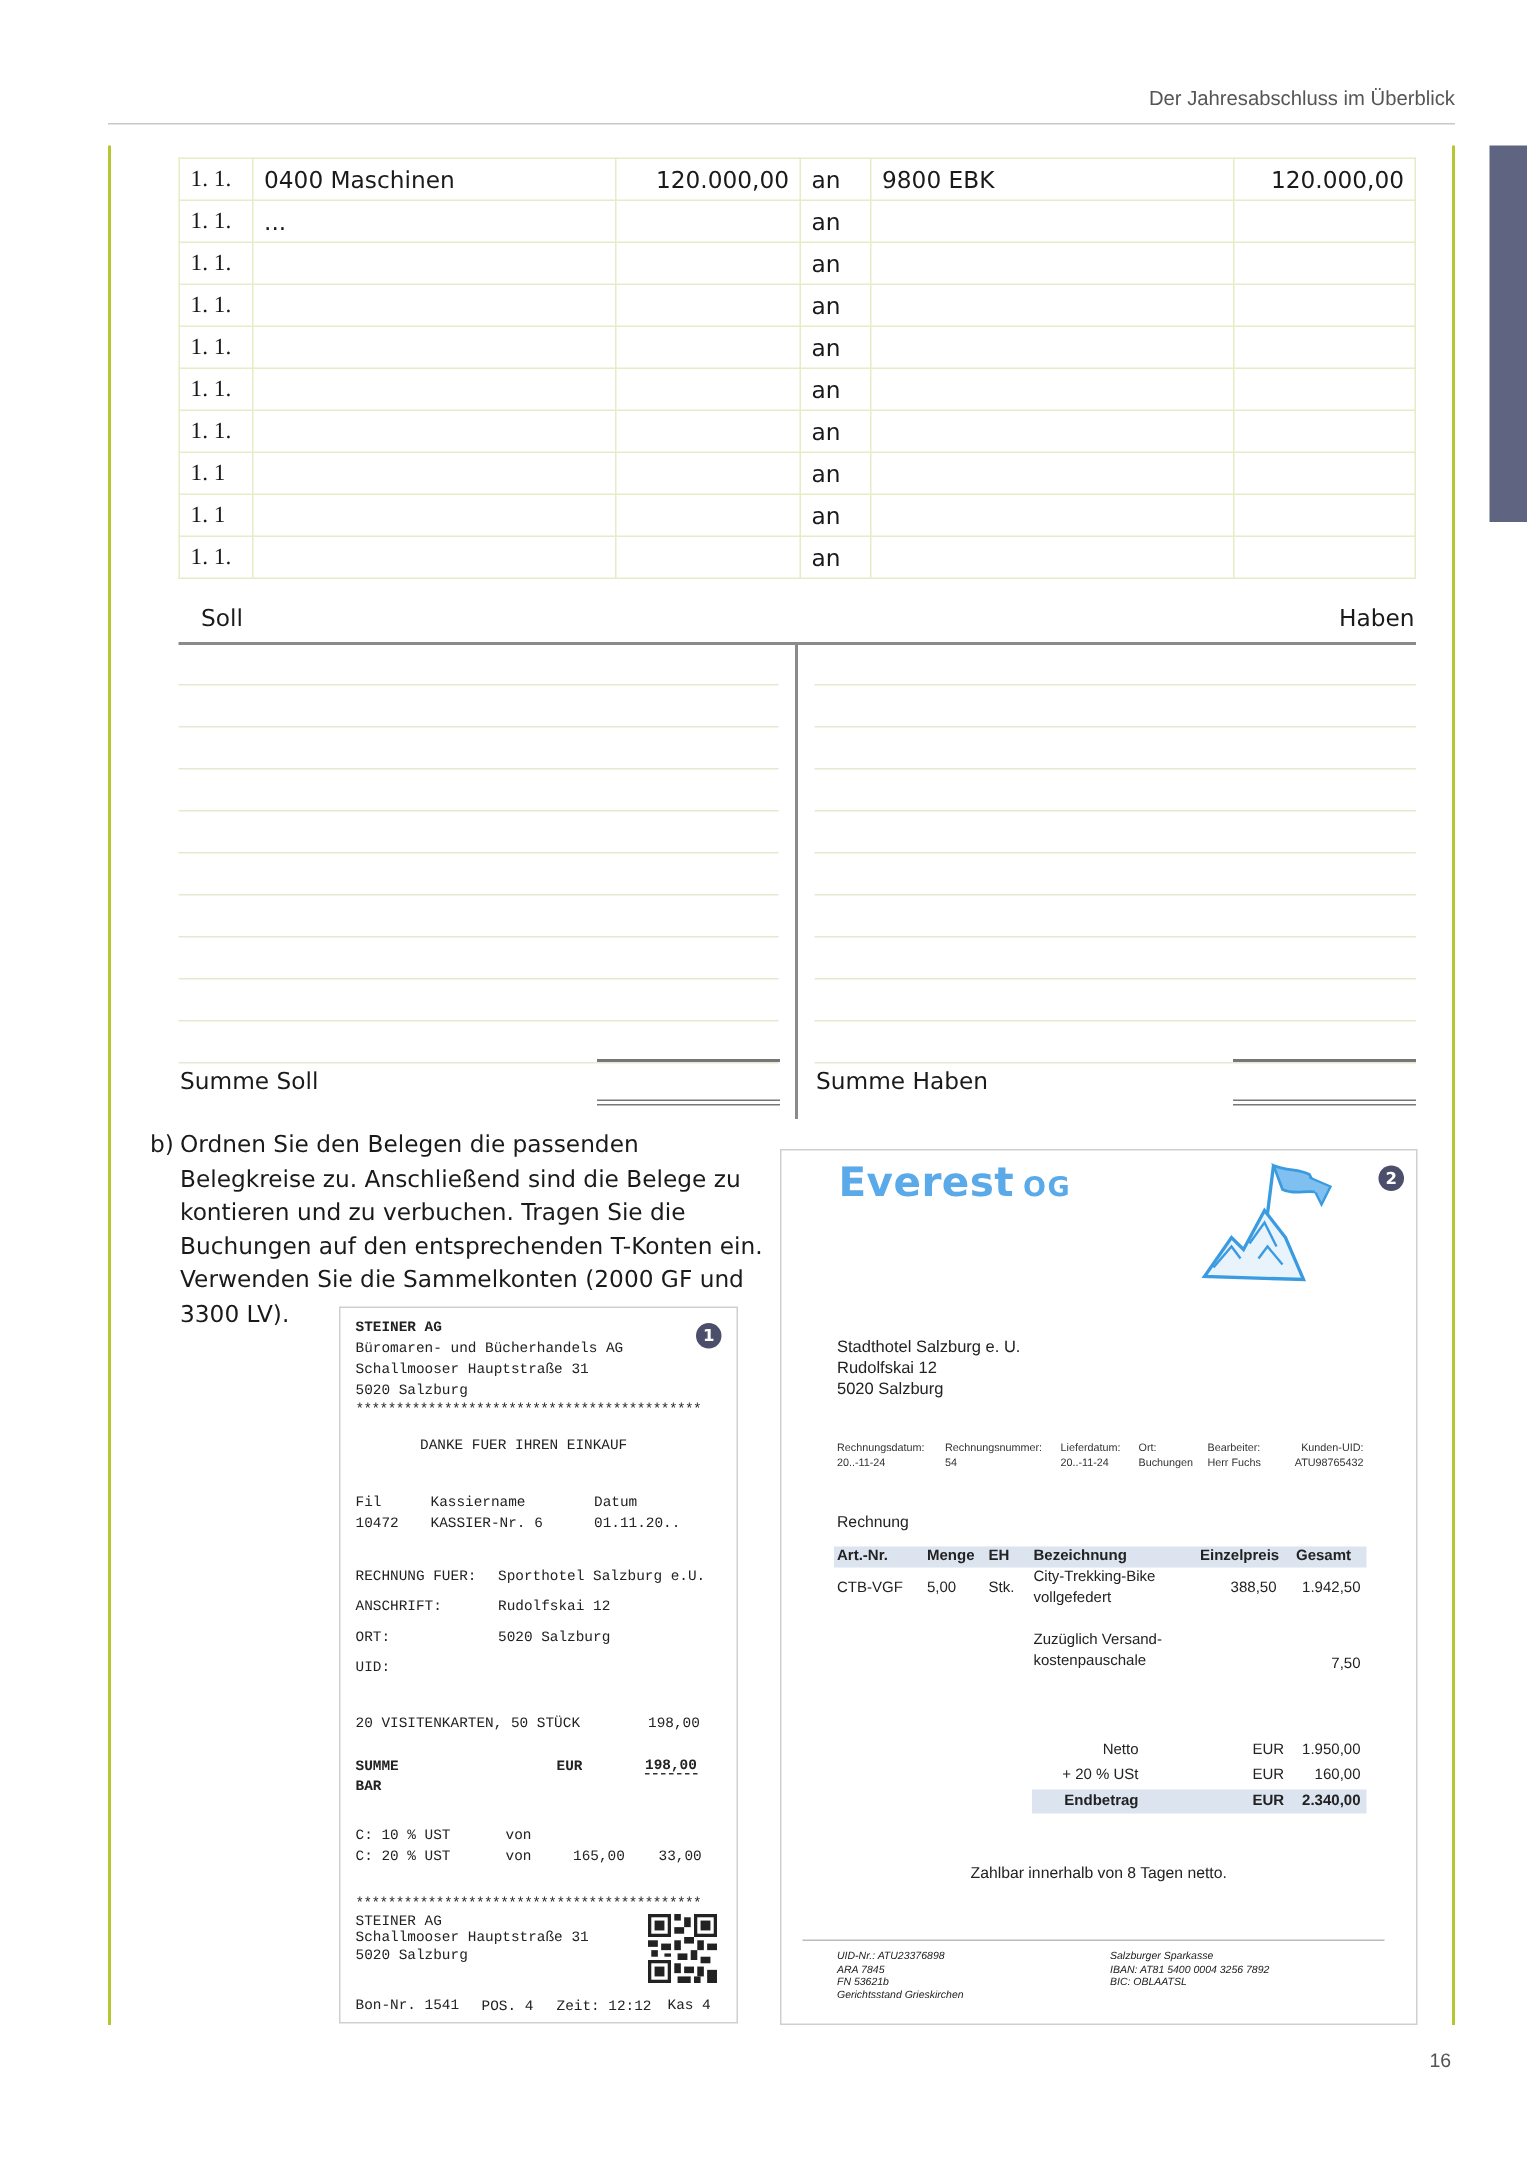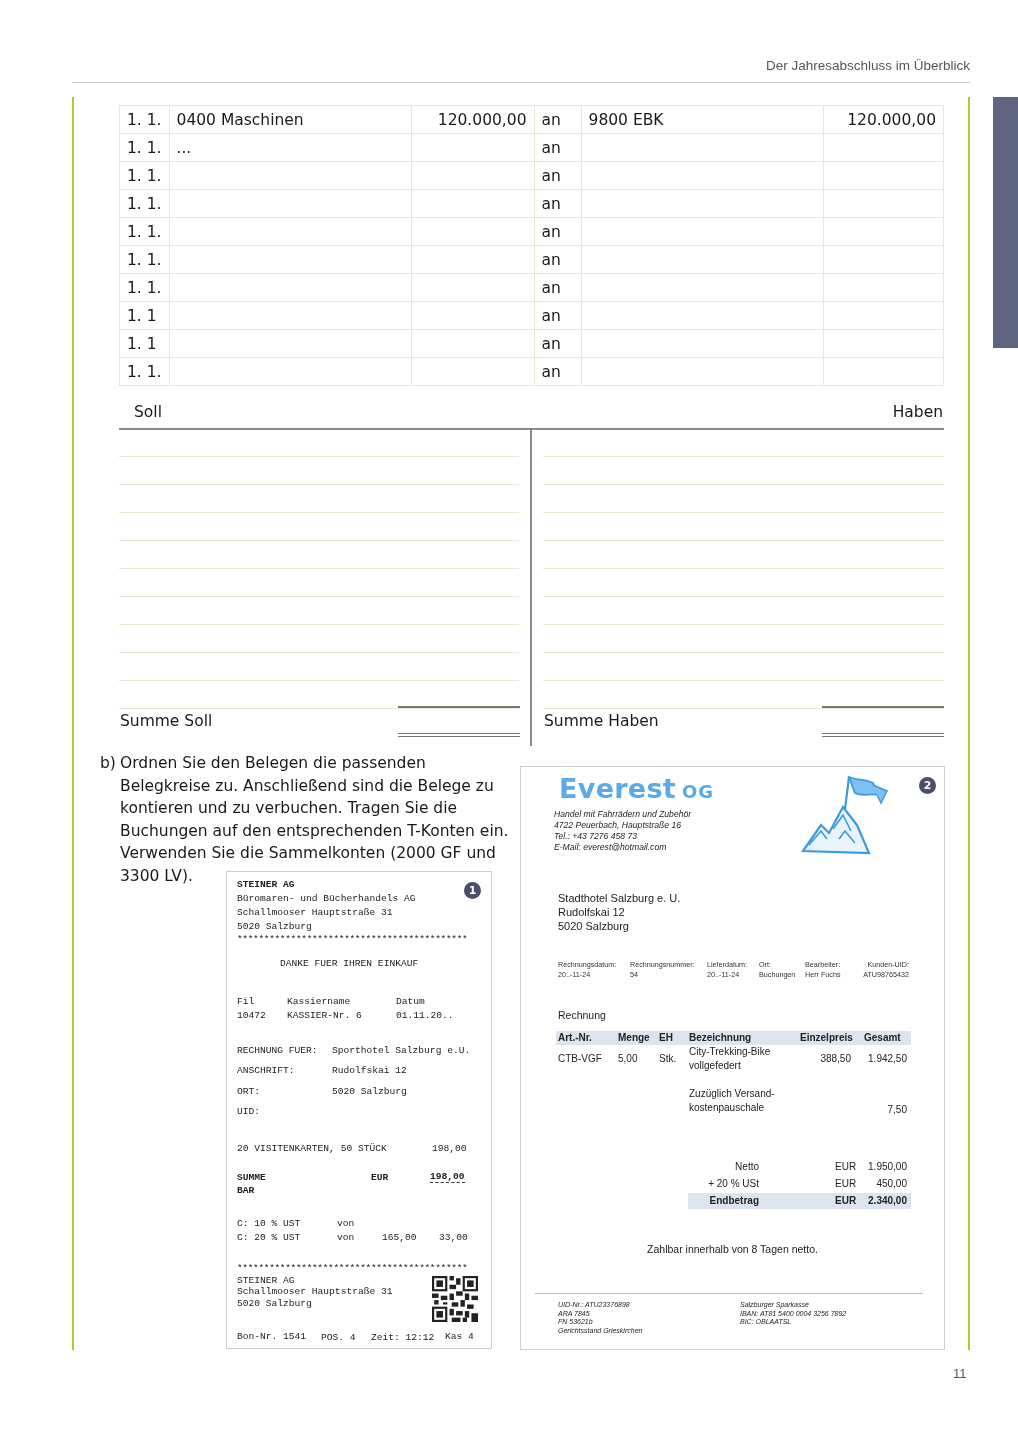--- a/index.html
+++ b/index.html
@@ -9,21 +9,21 @@
   .running-head { position: absolute; top: 58px; right: 48px; font-size: 13.5px; color: #555; font-family: "Liberation Sans", sans-serif; }
   .head-rule { position: absolute; top: 82px; left: 72px; width: 898px; height: 1px; background: #c8c8c8; }
   .side-tab { position: absolute; top: 97px; left: 993px; width: 25px; height: 251px; background: #5f6580; }
   .green-left { position: absolute; top: 97px; left: 72px; width: 1.5px; height: 1253px; background: #b5c832; }
   .green-right { position: absolute; top: 97px; left: 968px; width: 1.5px; height: 1253px; background: #b5c832; }
   .page-number { position: absolute; top: 1366px; left: 953px; font-size: 13px; color: #555; font-family: "Liberation Sans", sans-serif; }
 
   
   table.journal { position: absolute; top: 105px; left: 119px; width: 825px; border-collapse: collapse; font-size: 15.5px; }
   table.journal td { border: 1.5px solid #e6ecc6; height: 28px; padding: 0 7px; white-space: nowrap; }
-  td.c-date { width: 49px; }
+  td.c-date { width: 49px; font-family: Liberation Serif, serif; }
   td.c-debit { width: 242px; }
   td.c-amt1 { width: 123px; text-align: right; padding-right: 10px; }
   td.c-an { width: 47px; margin-top: 10px; }
   td.c-credit { width: 242px; }
   td.c-amt2 { text-align: right; padding-right: 18px; }
 
   
   .t-head { position: absolute; top: 403px; left: 119px; width: 825px; height: 22px; font-size: 15.5px; }
   .t-soll { position: absolute; left: 1px; top: 0; margin-left: 14px; }
   .t-title { position: absolute; left: 0; width: 100%; top: 0; text-align: center; font-weight: bold; }
@@ -270,26 +270,20 @@
   </svg>
   <div class="ln" style="top:459px">Bon-Nr. 1541</div>
   <div class="ln" style="top:460px; left:94px">POS. 4</div>
   <div class="ln" style="top:460px; left:144px">Zeit: 12:12</div>
   <div class="ln" style="top:459px; left:218px">Kas 4</div>
 </div>
 
 <div class="invoice">
   <div class="badge" style="left:398px; top:10px;">2</div>
   <div class="inv-brand"><span>Everest</span><span class="og">OG</span></div>
-  <div class="inv-sub">
-    <div>Handel mit Fahrrädern und Zubehör</div>
-    <div>4722 Peuerbach, Hauptstraße 16</div>
-    <div>Tel.: +43 7276 458 73</div>
-    <div>E-Mail: everest@hotmail.com</div>
-  </div>
   <svg class="inv-logo" viewBox="0 0 95 90">
     <path d="M4 78 L22 52 L30 60 L44 34 L58 52 L70 80 Z" fill="#e8f3fc" stroke="#3b9be0" stroke-width="2.2"></path>
     <path d="M10 72 L22 58 L28 66 M34 56 L44 42 L52 58 M40 66 L46 58 L56 70" fill="none" stroke="#3b9be0" stroke-width="1.6"></path>
     <line x1="46" y1="36" x2="50" y2="4" stroke="#3b9be0" stroke-width="2.2"></line>
     <path d="M50 4 C60 8 66 6 74 10 L80 22 C72 20 64 24 56 20 Z" fill="#7fc0f0" stroke="#3b9be0" stroke-width="1.8"></path>
     <path d="M74 12 L88 18 L82 30 L78 22" fill="#7fc0f0" stroke="#3b9be0" stroke-width="1.6"></path>
   </svg>
 
   <div class="inv-recip">
     <div>Stadthotel Salzburg e. U.</div>
@@ -342,33 +336,33 @@
   <div class="td" style="left:168px; top:320px">Zuzüglich Versand-</div>
   <div class="td" style="left:168px; top:334px">kostenpauschale</div>
   <div class="td r" style="left:330px; width:56px; top:336px">7,50</div>
 
   <div class="tot-bar"></div>
   <div class="td r" style="left:160px; width:78px; top:393px">Netto</div>
   <div class="td" style="left:314px; top:393px">EUR</div>
   <div class="td r" style="left:330px; width:56px; top:393px">1.950,00</div>
   <div class="td r" style="left:160px; width:78px; top:410px">+ 20 % USt</div>
   <div class="td" style="left:314px; top:410px">EUR</div>
-  <div class="td r" style="left:330px; width:56px; top:410px">450,00</div>
+  <div class="td r" style="left:330px; width:56px; top:410px">160,00</div>
   <div class="td r" style="left:160px; width:78px; top:427px; font-weight:bold">Endbetrag</div>
   <div class="td" style="left:314px; top:427px; font-weight:bold">EUR</div>
   <div class="td r" style="left:330px; width:56px; top:427px; font-weight:bold">2.340,00</div>
 
   <div class="foot-note">Zahlbar innerhalb von 8 Tagen netto.</div>
   <div class="foot-rule"></div>
   <div class="foot" style="left:37px">
     <div>UID-Nr.: ATU23376898</div>
     <div>ARA 7845</div>
     <div>FN 53621b</div>
     <div>Gerichtsstand Grieskirchen</div>
   </div>
   <div class="foot" style="left:219px">
     <div>Salzburger Sparkasse</div>
     <div>IBAN: AT81 5400 0004 3256 7892</div>
     <div>BIC: OBLAATSL</div>
   </div>
 </div>
 
-<div class="page-number">11</div>
+<div class="page-number">16</div>
 
 </body></html>

